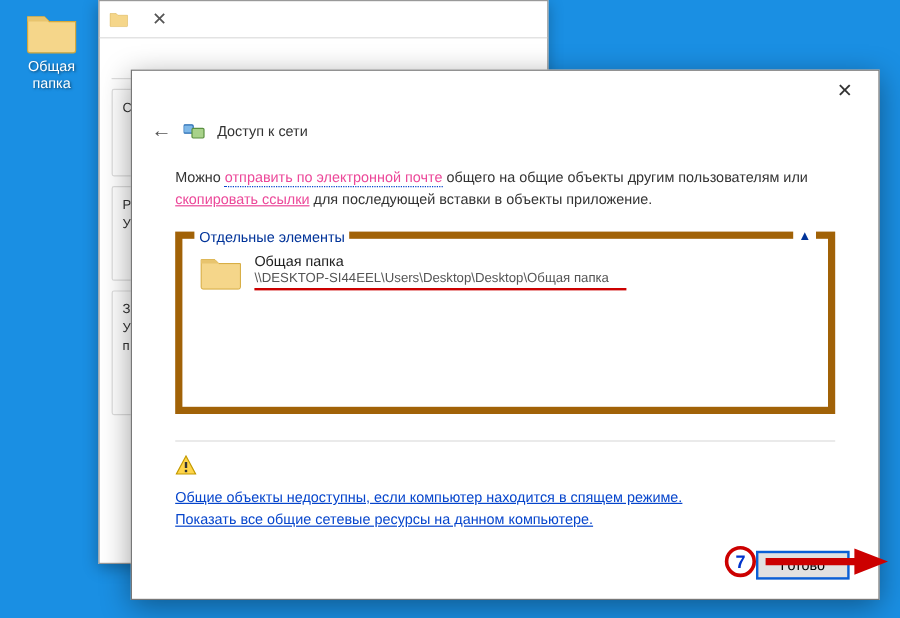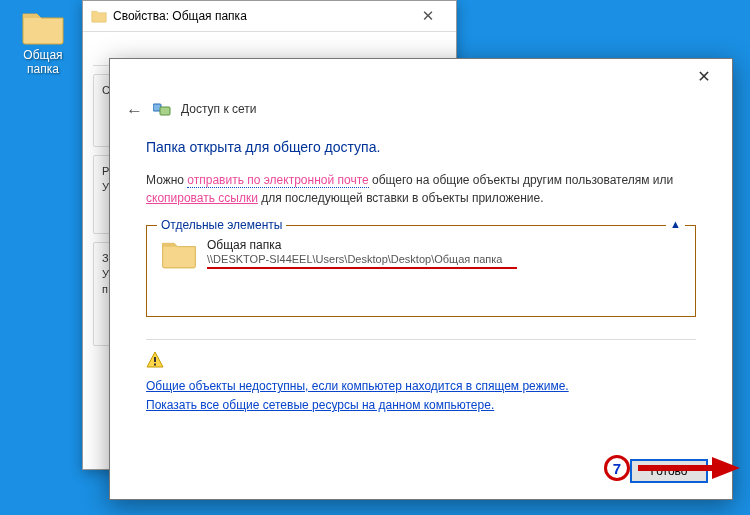--- a/index.html
+++ b/index.html
@@ -26,21 +26,21 @@
   .share-nav .back { font-size: 17px; color: #555; cursor: pointer; }
   .share-nav .nic { width: 18px; height: 16px; }
   .share-nav .hd { font-size: 12px; color: #333; }
   
   .share-content { position: absolute; top: 80px; left: 36px; right: 36px; }
   .headline { color: #003399; font-size: 14px; margin-bottom: 16px; }
   .para { font-size: 12px; color: #333; line-height: 1.5; margin-bottom: 18px; }
   .para a { color: #ec4899; text-decoration: underline; }
   .para .dotted { border-bottom: 1px dotted #0645cc; text-decoration: none; }
   
-  .fieldset { border: 1px solid #a16207; padding: 12px 14px 14px; position: relative; height: 92px; }
+  .fieldset { border: 6px solid #a16207; padding: 12px 14px 14px; position: relative; height: 152px; }
   .fieldset .legend { position: absolute; top: -8px; left: 10px; background: #fff; padding: 0 4px; font-size: 12px; color: #003399; }
   .fieldset .expand { position: absolute; top: -8px; right: 10px; background: #fff; padding: 0 4px; color: #003399; font-size: 11px; cursor: pointer; }
   .item { display: flex; gap: 10px; }
   .item .fic { width: 36px; height: 32px; flex-shrink: 0; }
   .item .info .name { font-size: 12px; color: #222; }
   .item .info .path { font-size: 11px; color: #555; margin-top: 1px; }
   .underline-red { height: 2px; background: #c00; margin-top: 2px; width: 310px; }
   
   .hr { border: none; border-top: 1px solid #ddd; margin: 22px 0 10px; }
   .footer-links { display: flex; gap: 8px; align-items: flex-start; flex-direction: column; }
@@ -66,21 +66,20 @@
   <div class="lbl">Общая папка</div>
 </div>
 
 <div class="props-win">
   <div class="props-title">
     <div class="ficn">
       <svg viewBox="0 0 44 38" width="16" height="14">
           <path d="M2 6 h14 l4 4 h22 v24 a2 2 0 0 1 -2 2 H4 a2 2 0 0 1 -2 -2 Z" fill="#f5d68a" stroke="#d4a83a"></path>
         </svg>
     </div>
-    <span class="ttl">Свойства: Общая папка</span>
     <span class="x">✕</span>
   </div>
   <div class="props-body">
     <div style="height:28px;border-bottom:1px solid #ddd;"></div>
     <div class="props-group">
         <div class="gtxt">С</div>
         <div style="height:40px"></div>
       </div>
     <div class="props-group">
         <div class="gtxt" style="white-space:pre-line">Р
@@ -103,21 +102,20 @@
     <span class="nic">
       <svg viewBox="0 0 18 16">
           <rect x="0" y="3" width="8" height="7" rx="1" fill="#7fb8e8" stroke="#2a6db3"></rect>
           <rect x="7" y="6" width="10" height="8" rx="1" fill="#a8d28a" stroke="#5a9040"></rect>
         </svg>
     </span>
     <span class="hd">Доступ к сети</span>
   </div>
 
   <div class="share-content">
-    <div class="headline">Папка открыта для общего доступа.</div>
     <div class="para">
       <span>Можно </span><a href="#" class="dotted">отправить по электронной почте</a><span> общего на общие объекты другим пользователям или </span><a href="#">скопировать ссылки</a><span> для последующей вставки в объекты приложение.</span>
     </div>
 
     <div class="fieldset">
       <span class="legend">Отдельные элементы</span>
       <span class="expand">▲</span>
       <div class="item">
         <div class="fic">
           <svg viewBox="0 0 44 38" width="36" height="32">

